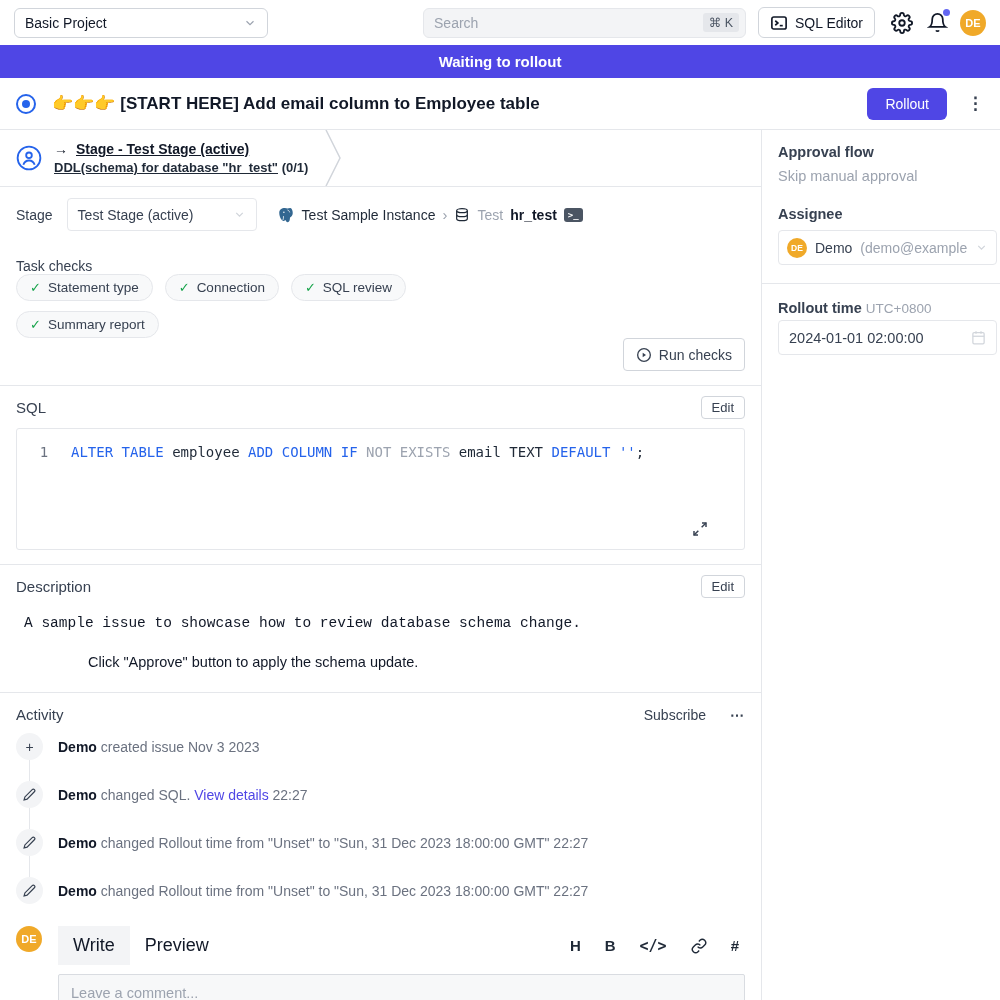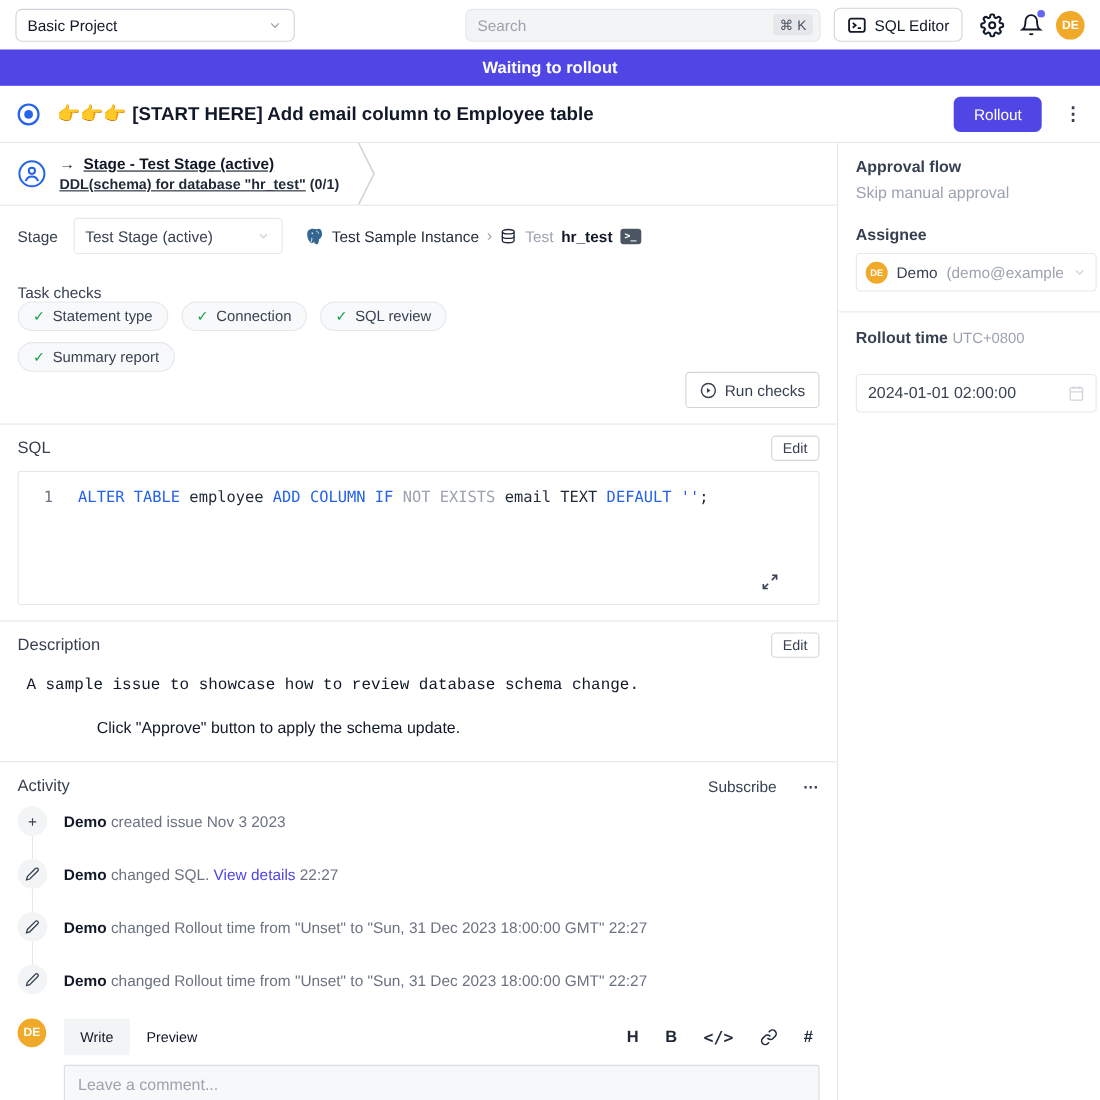--- a/index.html
+++ b/index.html
@@ -114,21 +114,21 @@
   .act-conn { width:1px; height:21px; background:#e5e7eb; margin-left:13px; }
 
   
   .comment { padding:16px 16px 0; display:flex; gap:16px; }
   .comment-avatar-wrap { position:relative; flex:none; }
   .bubble-badge { position:absolute; right:-3px; bottom:-3px; width:12px; height:10px; background:#374151;
     border-radius:2px; }
   .bubble-badge::after { content:"···"; color:#fff; font-size:7px; line-height:8px; display:block; text-align:center; }
   .comment-body { flex:1; }
   .comment-toolbar { display:flex; align-items:center; }
-  .ctab { padding:9px 15px; font-size:13px; color:#111827; cursor:pointer;text-align:right; }
+  .ctab { padding:9px 15px; font-size:18px; color:#111827; cursor:pointer;text-align:right; }
   .ctab.active { background:#f3f4f6; }
   .fmt-icons { margin-left:auto; display:flex; align-items:center; gap:24px; color:#1f2937; padding-right:6px; }
   .fmt-icons span { cursor:pointer; font-weight:bold; font-size:15px; }
   .fmt-code { font-family:"DejaVu Sans Mono", monospace; font-size:12px; }
   .comment-input { margin-top:9px; width:687px; height:80px; background:#f7f8f9; border:1px solid #d9dce1;
     border-radius:2px; padding:10px 12px; font-size:14.5px; color:#374151; resize:none; outline:none;
     font-family:"Liberation Sans", sans-serif; }
   .comment-input::placeholder { color:#9ca3af; }
 
   
@@ -136,21 +136,21 @@
   .sb-muted { color:#9ca3af; margin-top:8px; font-size:14.5px; }
   .sb-block { margin-top:22px; }
   .assignee-select { margin-top:8px; height:35px; border:1px solid #e5e7eb; border-radius:4px;
     display:flex; align-items:center; gap:8px; padding:0 8px; cursor:pointer; overflow:hidden; }
   .avatar-sm { width:20px; height:20px; border-radius:50%; background:#f0a929; color:#fff; font-weight:bold;
     font-size:8.5px; display:flex; align-items:center; justify-content:center; flex:none; }
   .assignee-name { color:#374151; white-space:nowrap; }
   .assignee-email { color:#9ca3af; white-space:nowrap; overflow:hidden; flex:1; }
   .sb-divider { border-top:1px solid #e5e7eb; margin:18px -16px 0; }
   .tz { color:#9ca3af; font-weight:normal; font-size:13.5px; }
-  .time-input { margin-top:24px; height:35px; border:1px solid #e5e7eb; border-radius:4px;
+  .time-input { margin-top:4px; height:35px; border:1px solid #e5e7eb; border-radius:4px;
     display:flex; align-items:center; justify-content:space-between; padding:0 10px; cursor:pointer; }
   .time-val { color:#374151; font-size:14.5px; }
 
   svg { display:block; }
 </style>
 </head>
 <body>
 
 <div class="topbar">
   <div class="project-select">

